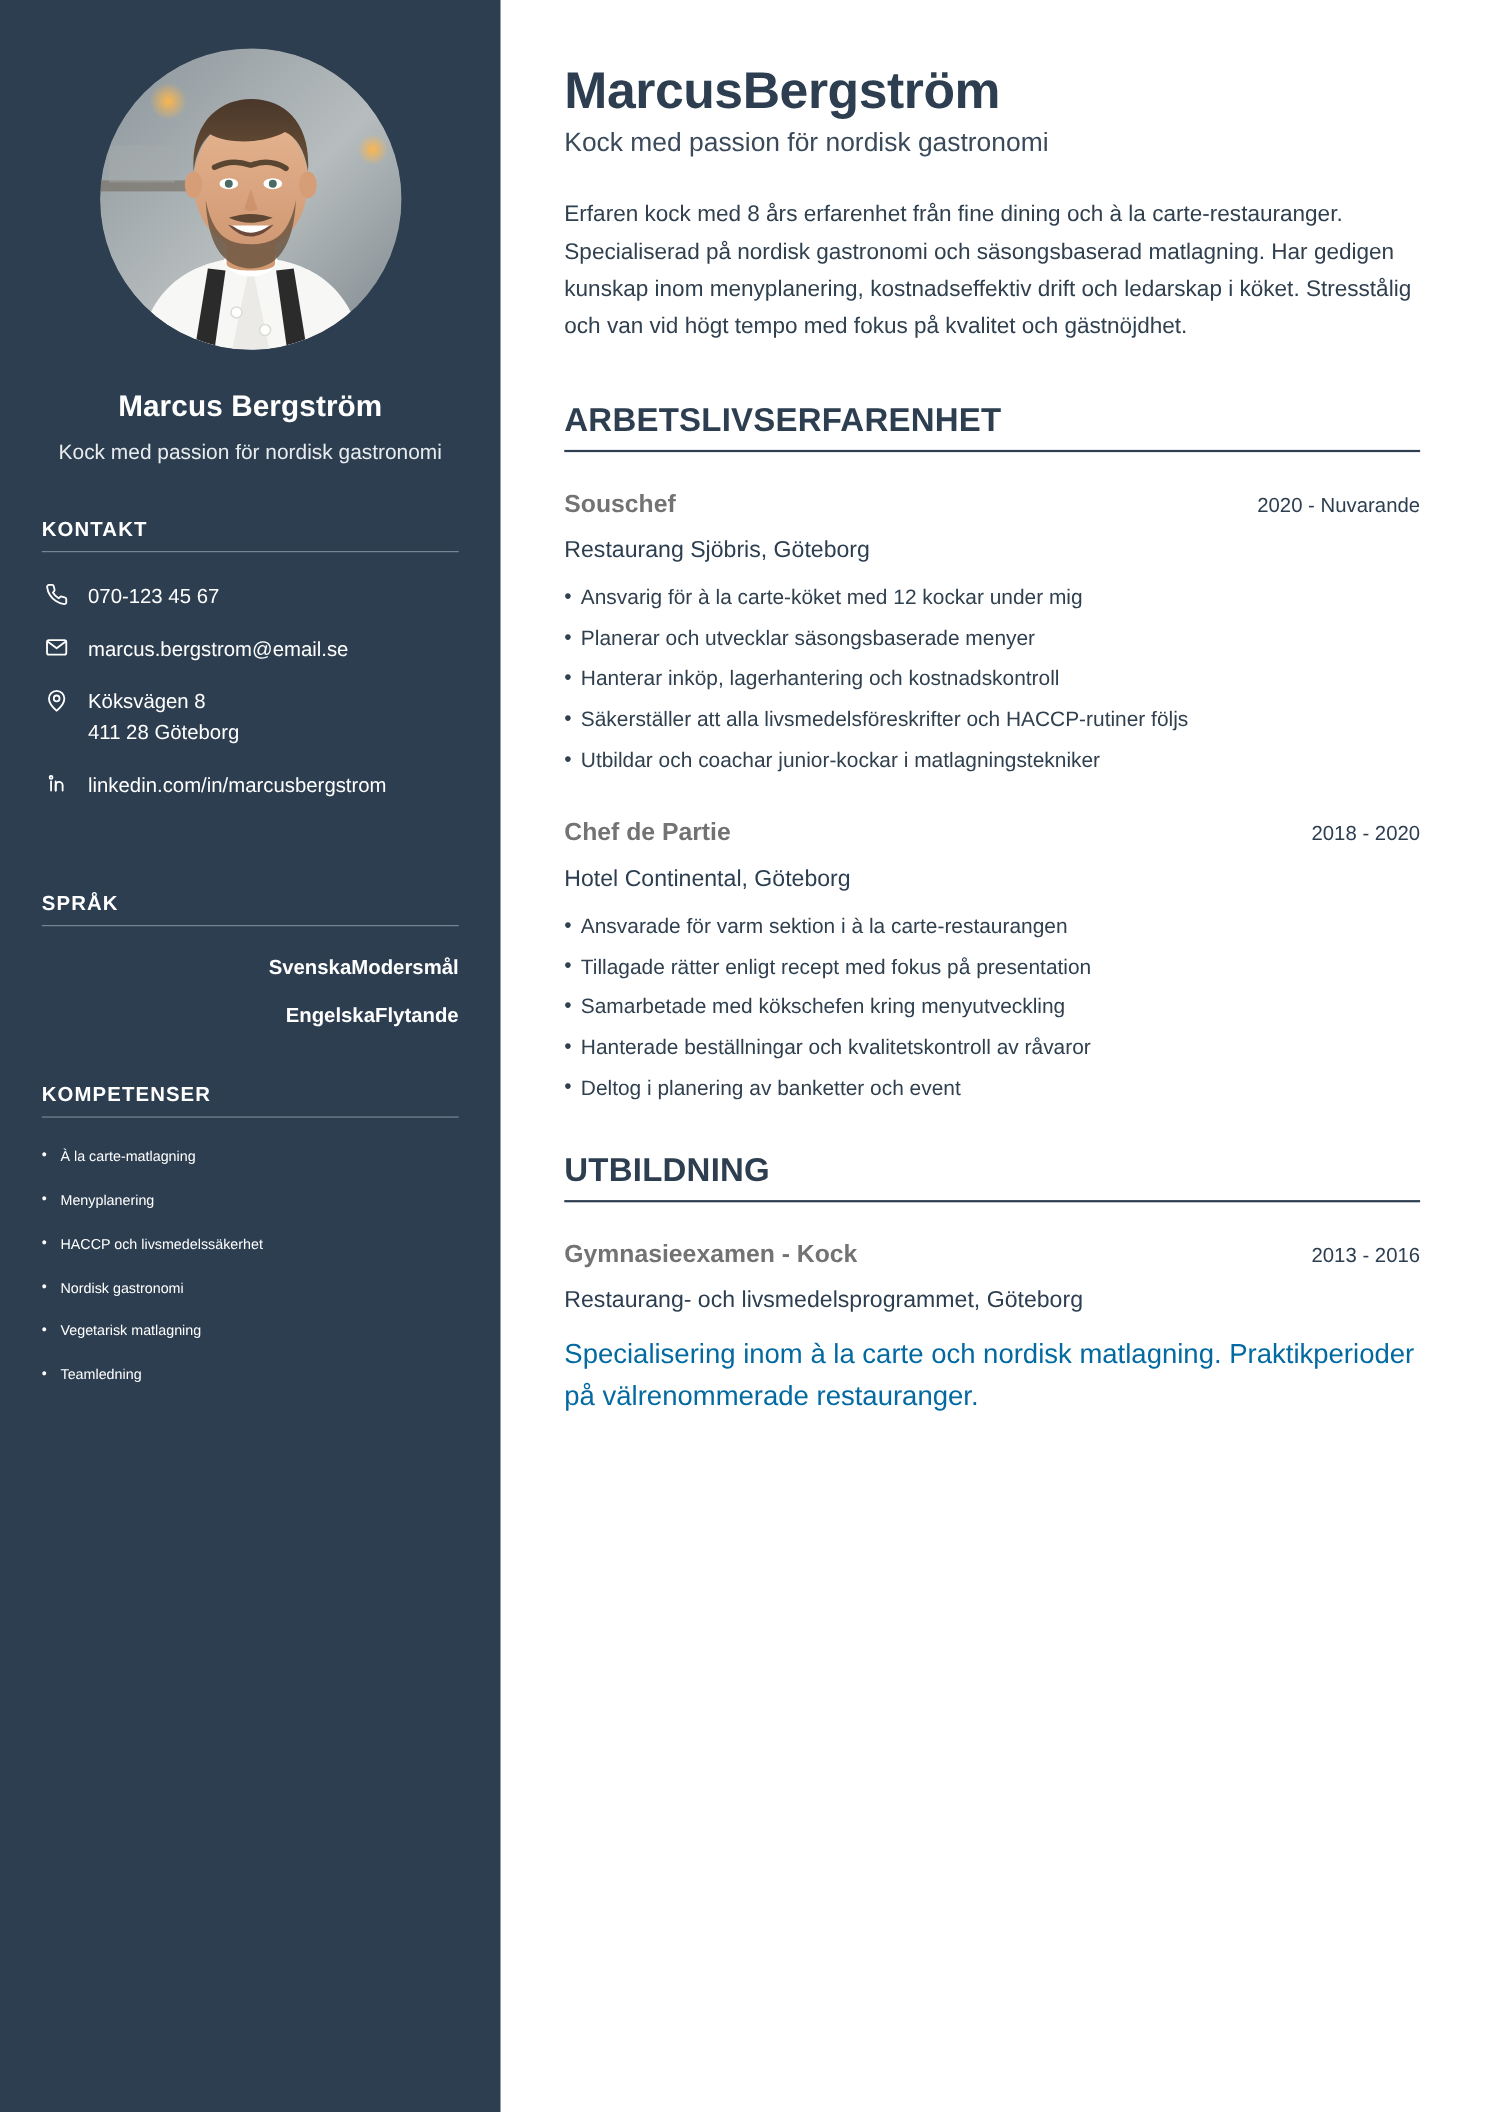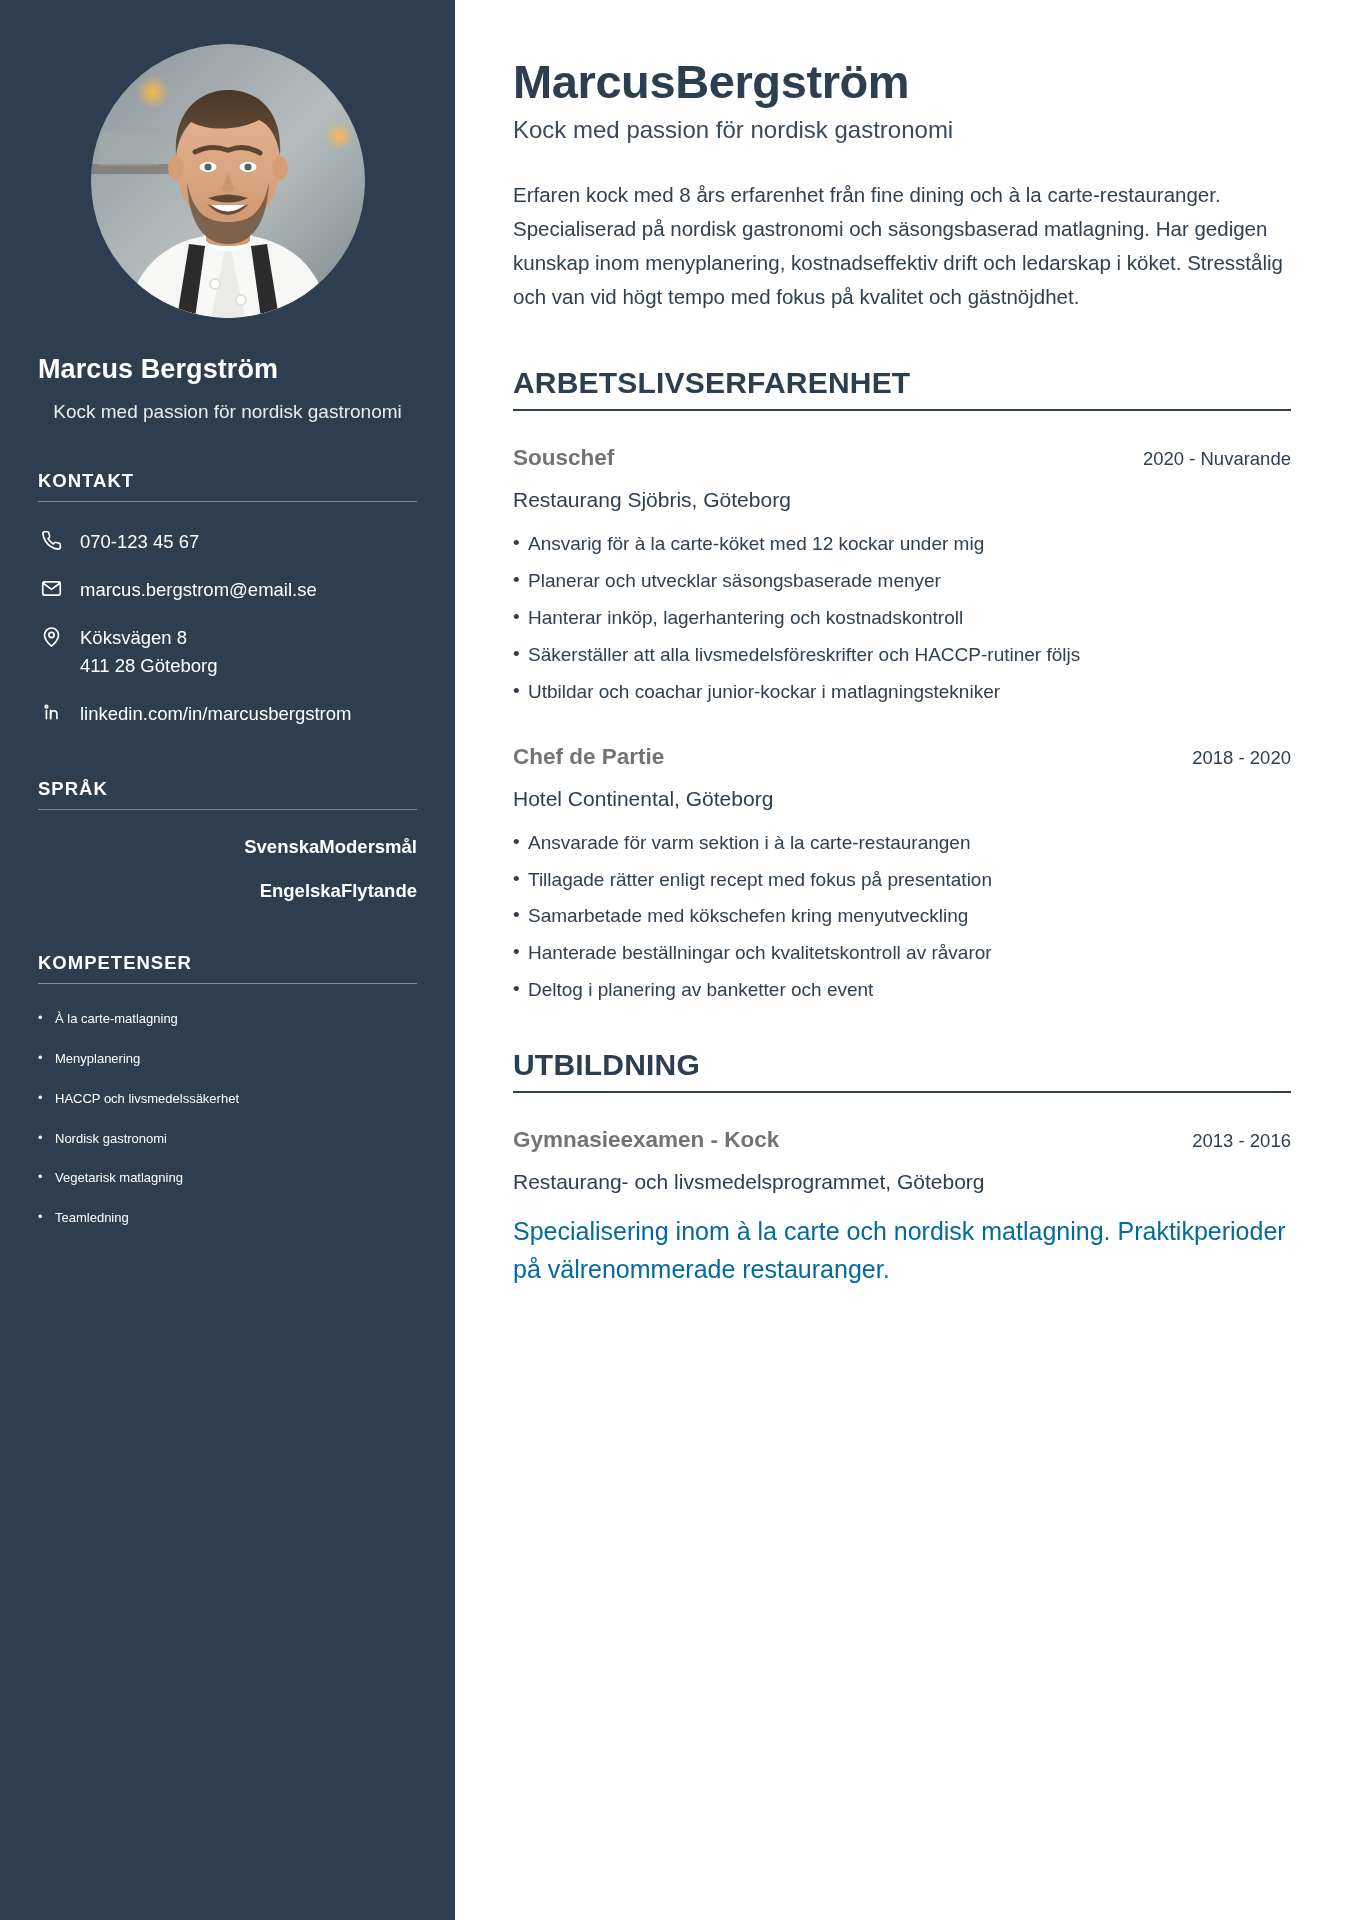--- a/index.html
+++ b/index.html
@@ -42,20 +42,21 @@
     width: 274px;
     height: 274px;
     border-radius: 50%;
     overflow: hidden;
     position: relative;
     background: #6f7b82;
   }
   .avatar svg { display: block; width: 100%; height: 100%; }
 
   .sb-name {
+    text-align: center;
     font-size: 27px;
     font-weight: bold;
     letter-spacing: 0.1px;
     color: #ffffff;
     margin-bottom: 13px;
   }
   .sb-tagline {
     text-align: center;
     font-size: 19px;
     line-height: 1.45;
@@ -67,21 +68,21 @@
   .sb-section-title {
     font-size: 18.5px;
     font-weight: bold;
     letter-spacing: 1.0px;
     color: #ffffff;
     padding-bottom: 9px;
     border-bottom: 1.5px solid #7f8c9b;
     margin-bottom: 26px;
   }
 
-  .contact-list { margin-bottom: 50px; }
+  .contact-list { margin-bottom: 82px; }
 
   .contact-row {
     display: flex;
     align-items: flex-start;
     margin-bottom: 20px;
   }
   .contact-row:last-child { margin-bottom: 0; }
 
   .c-icon {
     width: 26px;

